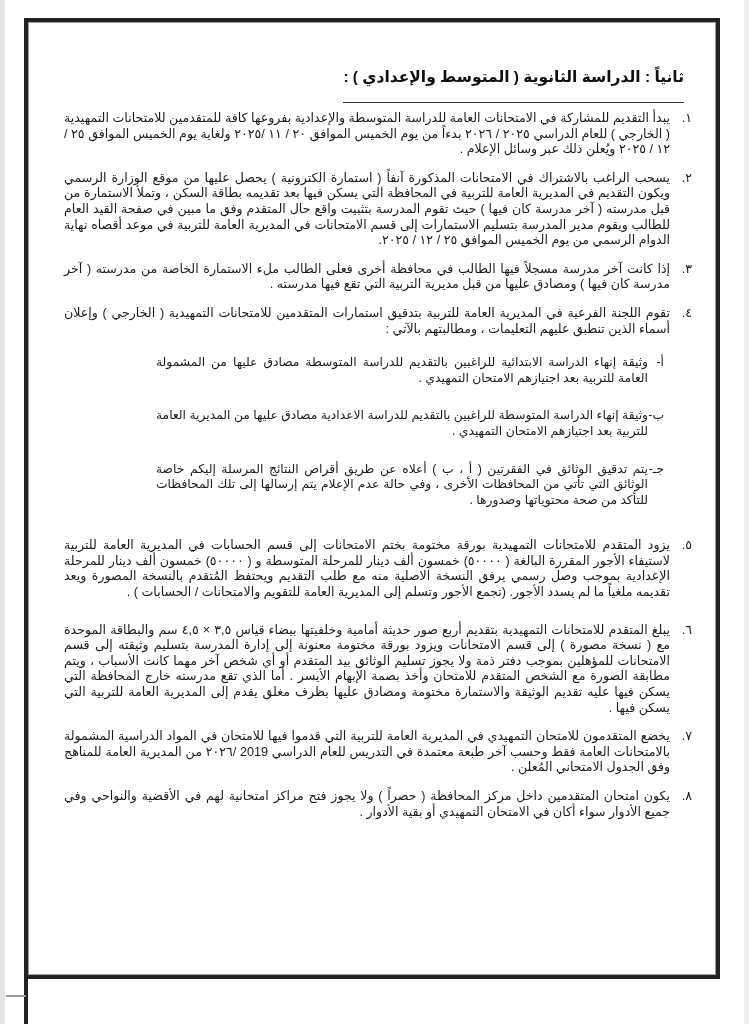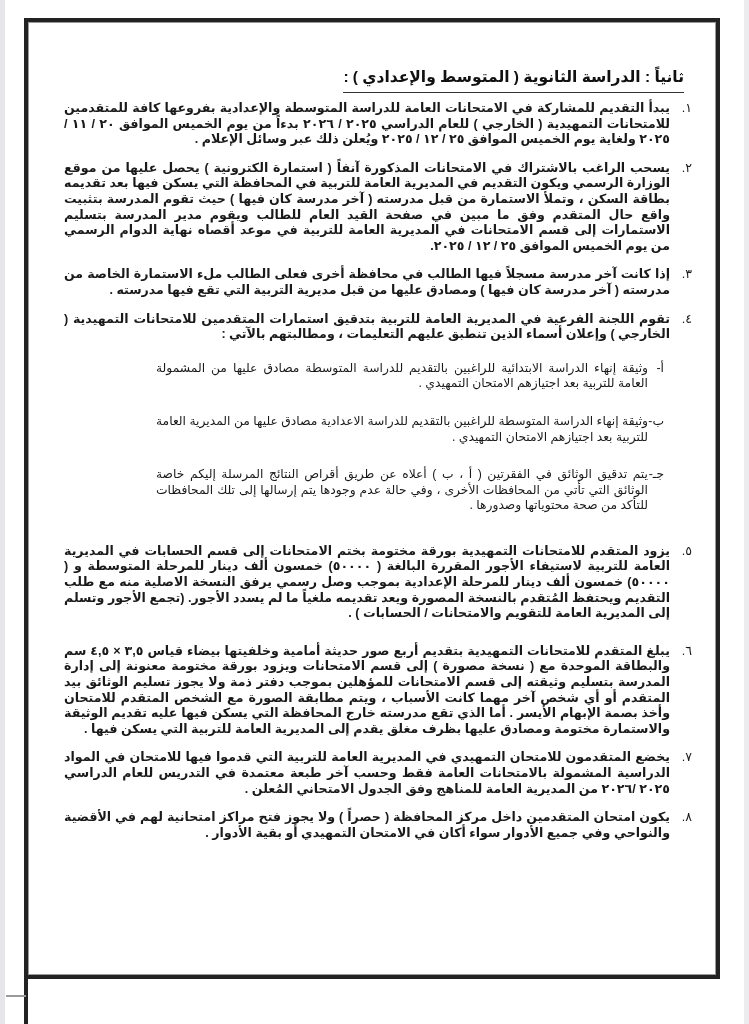--- a/index.html
+++ b/index.html
@@ -59,21 +59,21 @@
       left: 18px;
       top: 20px;
       direction: rtl;
       text-align: justify;
     }
     .section-title {
       font-size: 15.5px;
       font-weight: bold;
       display: inline-block;
       border-bottom: 1.5px solid #333;
-      padding-bottom: 6px;
+      padding-bottom: 16px;
       margin: 0 14px 8px 0;
       color: #111;
     }
     .item {
       display: flex;
       flex-direction: row;
       font-size: 12.6px;
       line-height: 15.6px;
       margin-bottom: 13px;
     }
@@ -81,21 +81,20 @@
       flex: 0 0 22px;
       text-align: right;
       padding-right: 6px;
       font-size: 12.6px;
     }
     .item .text {
       flex: 1;
       text-align: justify;
       text-align-last: right;
       padding-left: 18px;
-      font-weight: bold;
     }
     .sub-item {
       display: flex;
       flex-direction: row;
       font-size: 12.3px;
       line-height: 15.6px;
       margin: 0 0 22px 0;
       padding-right: 34px;
     }
     .sub-item .letter {
@@ -150,36 +149,36 @@
       <span class="text">وثيقة إنهاء الدراسة الابتدائية للراغبين بالتقديم للدراسة المتوسطة مصادق عليها من المشمولة العامة للتربية بعد اجتيازهم الامتحان التمهيدي .</span>
     </div>
 
     <div class="sub-item">
       <span class="letter">ب-</span>
       <span class="text">وثيقة إنهاء الدراسة المتوسطة للراغبين بالتقديم للدراسة الاعدادية مصادق عليها من المديرية العامة للتربية بعد اجتيازهم الامتحان التمهيدي .</span>
     </div>
 
     <div class="sub-item" style="margin-bottom: 30px;">
       <span class="letter">جـ-</span>
-      <span class="text">يتم تدقيق الوثائق في الفقرتين ( أ ، ب ) أعلاه عن طريق أقراص النتائج المرسلة إليكم خاصة الوثائق التي تأتي من المحافظات الأخرى ، وفي حالة عدم وجودها يتم إرسالها إلى تلك المحافظات للتأكد من صحة محتوياتها وصدورها .</span>
+      <span class="text">يتم تدقيق الوثائق في الفقرتين ( أ ، ب ) أعلاه عن طريق أقراص النتائج المرسلة إليكم خاصة الوثائق التي تأتي من المحافظات الأخرى ، وفي حالة عدم الإعلام يتم إرسالها إلى تلك المحافظات للتأكد من صحة محتوياتها وصدورها .</span>
     </div>
 
     <div class="item" style="margin-bottom: 22px;">
       <span class="num">٥.</span>
       <span class="text">يزود المتقدم للامتحانات التمهيدية بورقة مختومة بختم الامتحانات إلى قسم الحسابات في المديرية العامة للتربية لاستيفاء الأجور المقررة البالغة ( ٥٠٠٠٠) خمسون ألف دينار للمرحلة المتوسطة و ( ٥٠٠٠٠) خمسون ألف دينار للمرحلة الإعدادية بموجب وصل رسمي يرفق النسخة الاصلية منه مع طلب التقديم ويحتفظ المُتقدم بالنسخة المصورة ويعد تقديمه ملغياً ما لم يسدد الأجور. (تجمع الأجور وتسلم إلى المديرية العامة للتقويم والامتحانات / الحسابات ) .</span>
     </div>
 
     <div class="item">
       <span class="num">٦.</span>
       <span class="text">يبلغ المتقدم للامتحانات التمهيدية بتقديم أربع صور حديثة أمامية وخلفيتها بيضاء قياس ٣,٥ × ٤,٥ سم والبطاقة الموحدة مع ( نسخة مصورة ) إلى قسم الامتحانات ويزود بورقة مختومة معنونة إلى إدارة المدرسة بتسليم وثيقته إلى قسم الامتحانات للمؤهلين بموجب دفتر ذمة ولا يجوز تسليم الوثائق بيد المتقدم أو أي شخص آخر مهما كانت الأسباب ، ويتم مطابقة الصورة مع الشخص المتقدم للامتحان وأخذ بصمة الإبهام الأيسر . أما الذي تقع مدرسته خارج المحافظة التي يسكن فيها عليه تقديم الوثيقة والاستمارة مختومة ومصادق عليها بظرف مغلق يقدم إلى المديرية العامة للتربية التي يسكن فيها .</span>
     </div>
 
     <div class="item">
       <span class="num">٧.</span>
-      <span class="text">يخضع المتقدمون للامتحان التمهيدي في المديرية العامة للتربية التي قدموا فيها للامتحان في المواد الدراسية المشمولة بالامتحانات العامة فقط وحسب آخر طبعة معتمدة في التدريس للعام الدراسي ٢٠٢٥ /٢٠٢٦ من المديرية العامة للمناهج وفق الجدول الامتحاني المُعلن .</span>
+      <span class="text">يخضع المتقدمون للامتحان التمهيدي في المديرية العامة للتربية التي قدموا فيها للامتحان في المواد الدراسية المشمولة بالامتحانات العامة فقط وحسب آخر طبعة معتمدة في التدريس للعام الدراسي 2019 /٢٠٢٦ من المديرية العامة للمناهج وفق الجدول الامتحاني المُعلن .</span>
     </div>
 
     <div class="item">
       <span class="num">٨.</span>
       <span class="text">يكون امتحان المتقدمين داخل مركز المحافظة ( حصراً ) ولا يجوز فتح مراكز امتحانية لهم في الأقضية والنواحي وفي جميع الأدوار سواء أكان في الامتحان التمهيدي أو بقية الأدوار .</span>
     </div>
 
   </div>
 </div>
 

